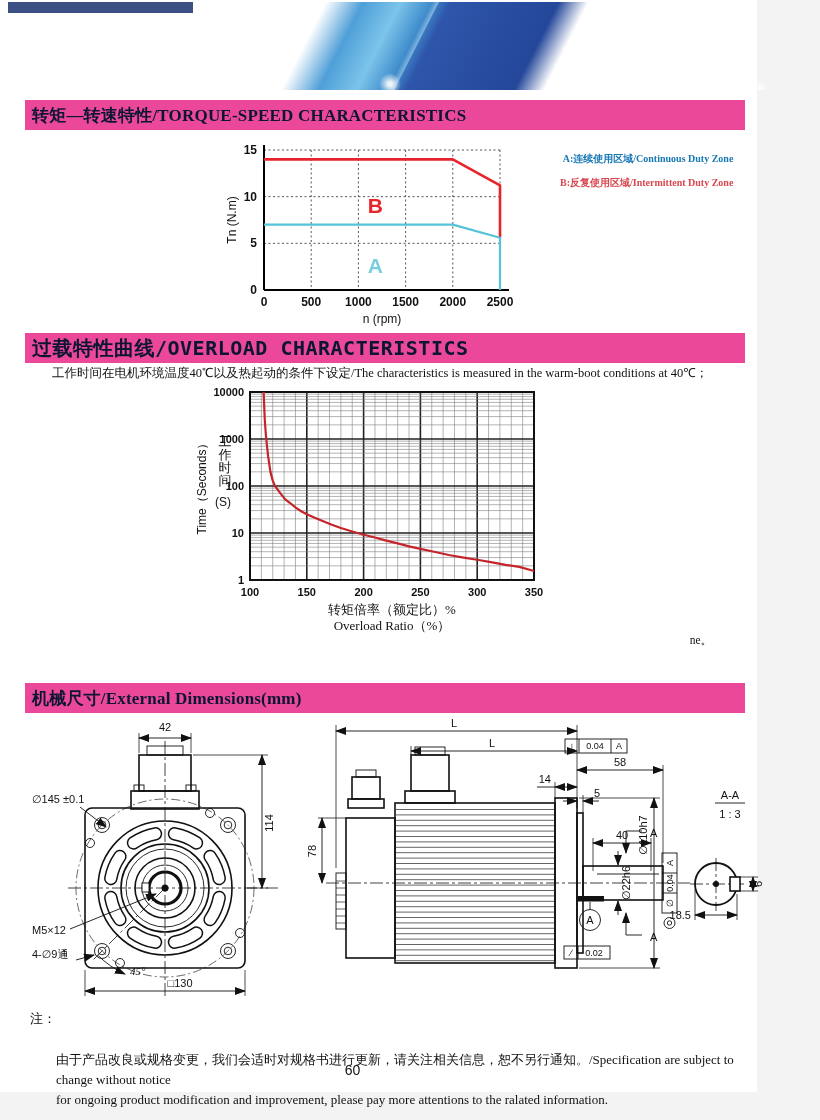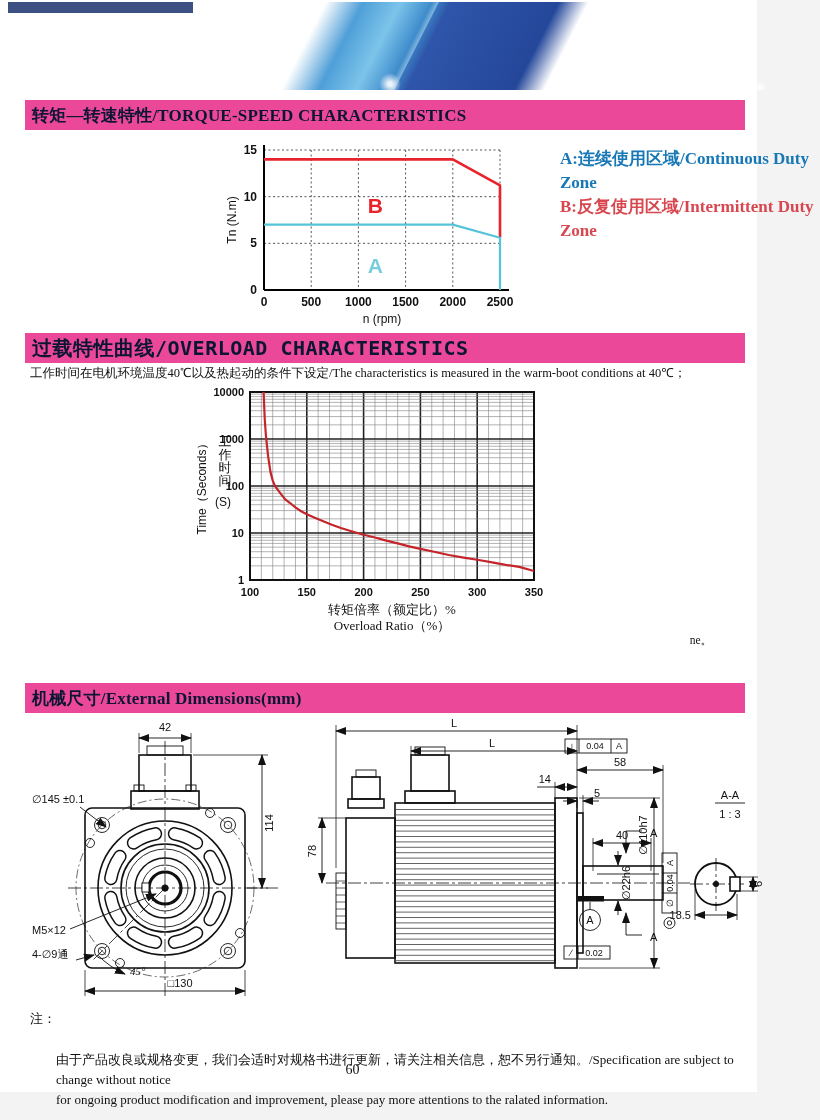--- a/index.html
+++ b/index.html
@@ -28,32 +28,32 @@
   .secbar { position:absolute; left:25px; width:720px; height:30px; background:#ec4899;
             display:flex; align-items:center; padding-left:7px; }
   .secbar span { font-weight:bold; font-size:17px; color:#0c1633; letter-spacing:.2px; }
   #bar1 { top:100px; }
   #bar2 { top:333px; }
   #bar2 span { font-family:"DejaVu Sans Mono", monospace; font-size:20px; letter-spacing:.5px; }
   #bar3 { top:683px; }
 
   
   #chart1 { position:absolute; left:222px; top:138px; }
-  #legend1 { position:absolute; left:560px; top:147px; font-size:17px; font-weight:bold; line-height:24px; }
+  #legend1 { position:absolute; left:560px; top:147px; font-size:10px; font-weight:bold; line-height:24px;text-align:right; }
   #chart2 { position:absolute; left:192px; top:384px; }
   .tk  { font:bold 12px "Liberation Sans", sans-serif; fill:#111; }
   .tk2 { font:bold 11px "Liberation Sans", sans-serif; fill:#111; }
   .axl { font:12px "Liberation Sans", sans-serif; fill:#111; }
   .axl2{ font:13px "Liberation Serif", serif; fill:#111; }
   .g1  { stroke:#555; stroke-width:1; stroke-dasharray:2 2.5; fill:none; }
   .ax  { stroke:#000; stroke-width:2; }
   .g2m { stroke:#808080; stroke-width:.6; }
   .g2M { stroke:#222; stroke-width:1.6; }
 
-  .subtitle { position:absolute; left:30px; top:364px; width:700px; 
+  .subtitle { position:absolute; left:30px; top:364px; width:700px; text-align:center;
               font-size:12.5px; color:#111; }
   .notes { position:absolute; left:40px; top:633px; width:690px; font-size:11.5px; }
   .notes .n1 { text-align:center; }
   .notes .n2 { margin-top:4px; text-align:left; padding-left:25px; }
   .notes .n2wrap { text-align:right; padding-right:18px; }
 
   
   #mech { position:absolute; left:30px; top:713px; }
   .ol  { fill:none; stroke:#111; stroke-width:1.6; }
   .o2  { fill:none; stroke:#111; stroke-width:1.8; }
@@ -66,21 +66,21 @@
   .dt  { font:11px "Liberation Sans", sans-serif; fill:#111; }
   .dts { font:9px "Liberation Sans", sans-serif; fill:#111; }
   .dti { font:italic 11px "Liberation Serif", serif; fill:#111; }
   .slot-o { fill:none; stroke:#111; stroke-width:13.5; stroke-linecap:round; }
   .slot-i { fill:none; stroke:#fff; stroke-width:10.5; stroke-linecap:round; }
 
   .footer { position:absolute; left:30px; top:1010px; width:705px; display:flex; font-size:13px; }
   .footer .lbl { flex:0 0 24px; }
   .footer .txt { flex:1; line-height:1.55;margin-top:40px; }
   .pagenum { position:absolute; left:0; top:1062px; width:705px; text-align:center;
-             font-family:Liberation Serif, serif; font-size:14px; }
+             font-family:Liberation Sans, sans-serif; font-size:14px; }
 </style>
 </head>
 <body>
 
 <div class="gray-right"></div>
 <div class="gray-bottom"></div>
 
 <div class="banner">
   <div class="topstrip"></div>
   <div class="wedge"></div>

